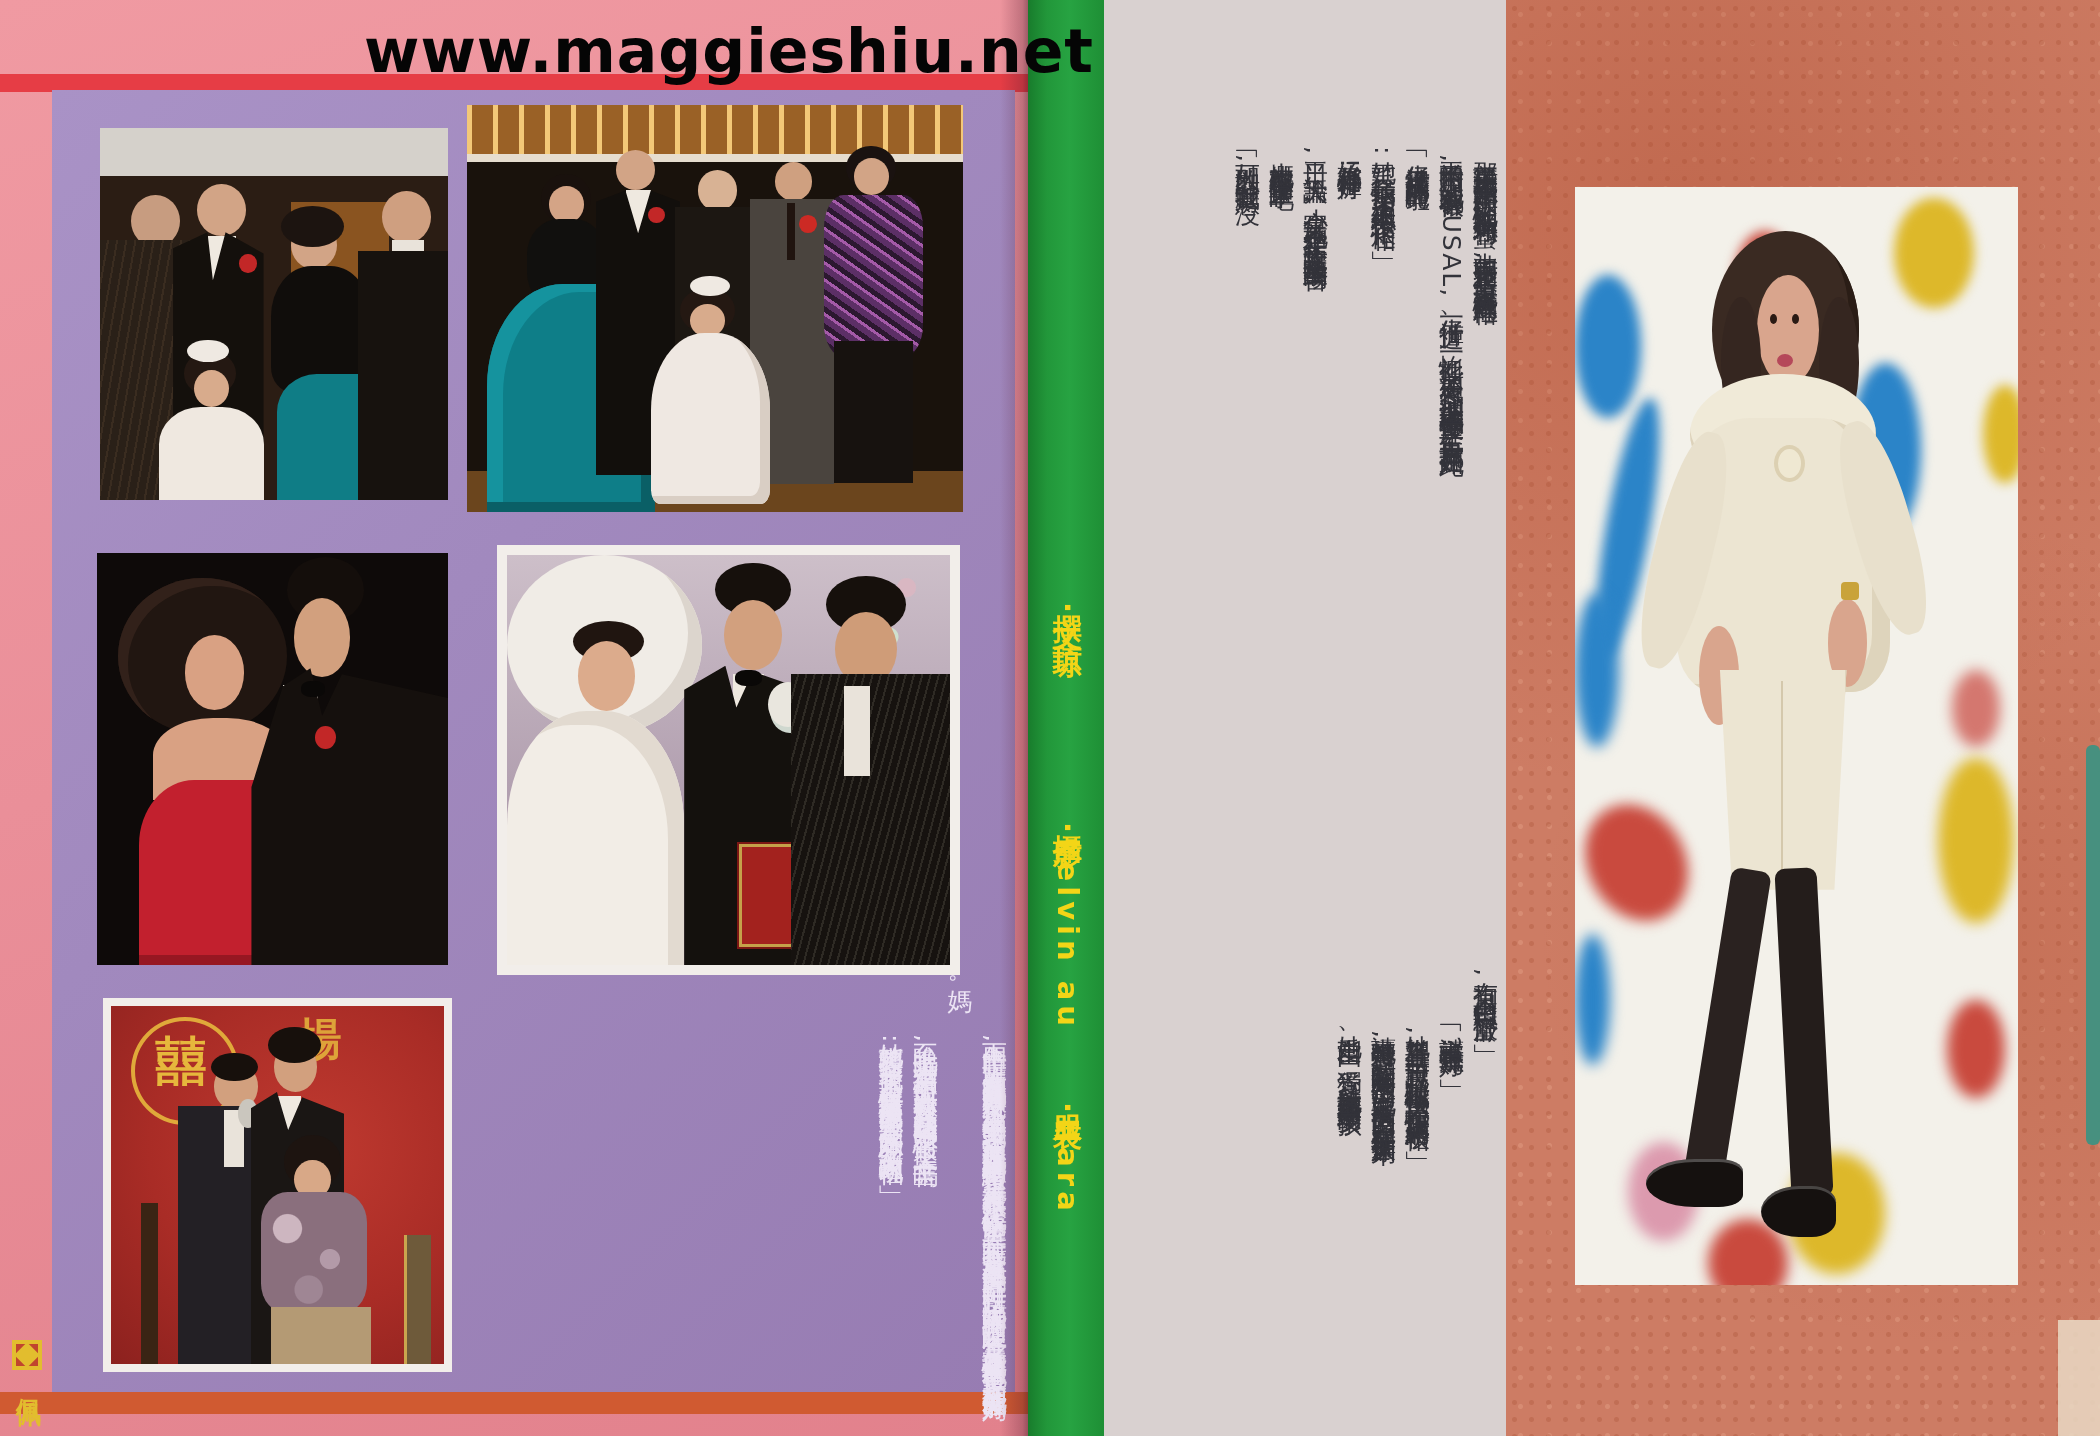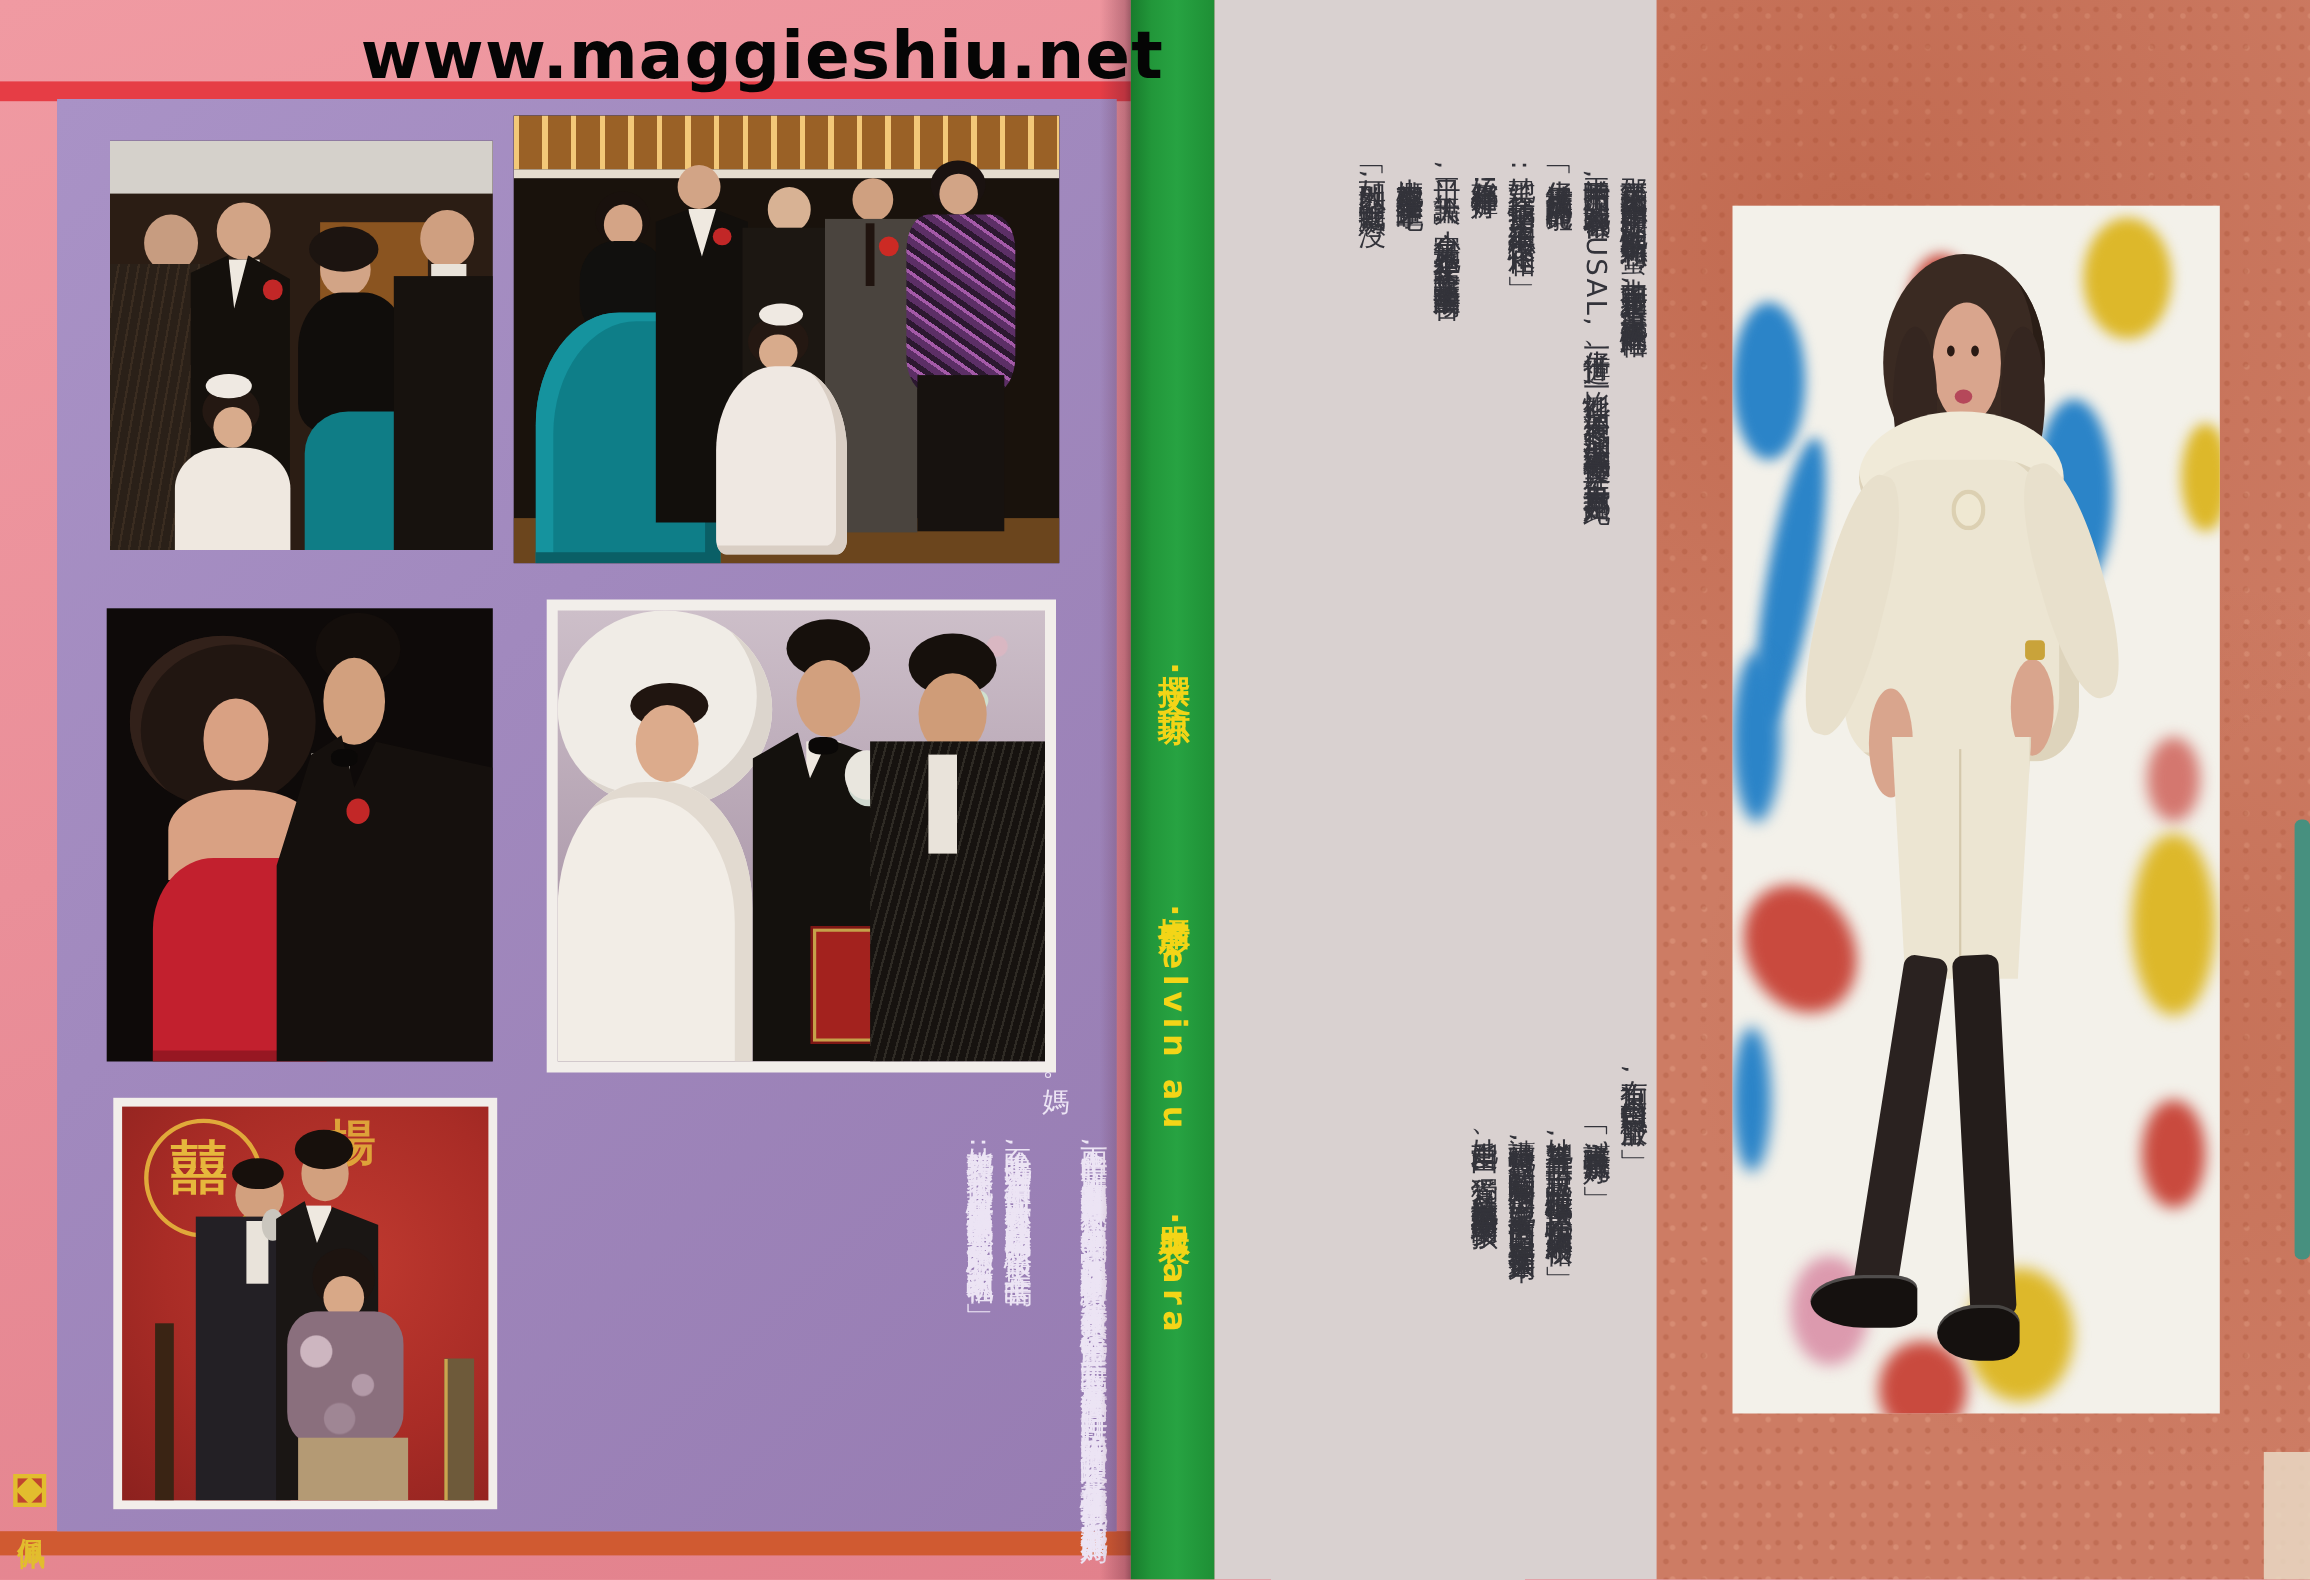--- a/index.html
+++ b/index.html
@@ -147,21 +147,21 @@
 
   <div class="abs" style="left:12px;top:1340px;">
     <div style="width:30px;height:30px;background:#e2bd2e;position:relative;">
       <div style="position:absolute;left:4px;top:4px;width:22px;height:22px;background:#c0452e;"></div>
       <div style="position:absolute;left:6px;top:6px;width:18px;height:18px;background:#e2bd2e;transform:rotate(45deg);"></div>
     </div>
     <div class="vtext" style="margin-top:8px;font-size:25px;font-weight:bold;color:#e2bd2e;letter-spacing:4px;height:58px;">佩佩</div>
   </div>
 </div>
 
-<div class="abs watermark" style="left:328px;top:16px;">www.maggieshiu.net</div>
+<div class="abs watermark" style="left:364px;top:16px;">www.maggieshiu.net</div>
 
 <div class="abs" style="left:1000px;top:0;width:28px;height:1436px;background:linear-gradient(90deg,rgba(90,30,50,0) 0%,rgba(90,30,50,.30) 80%,rgba(60,20,35,.45) 100%);z-index:5;"></div>
 
 <div class="abs" style="left:1028px;top:0;width:76px;height:1436px;background:linear-gradient(90deg,#187c2c 0%,#22973a 25%,#27a342 55%,#1e8f35 100%);z-index:6;">
   <span class="credit abs" style="left:20px;top:592px;">撰文·琼琼</span>
   <span class="credit abs" style="left:20px;top:812px;">攝影·kelvin au</span>
   <span class="credit abs" style="left:20px;top:1092px;">服裝·Hara</span>
 </div>
 
 <div class="abs" style="left:1104px;top:0;width:996px;height:1436px;background:#d9d1d0;">

